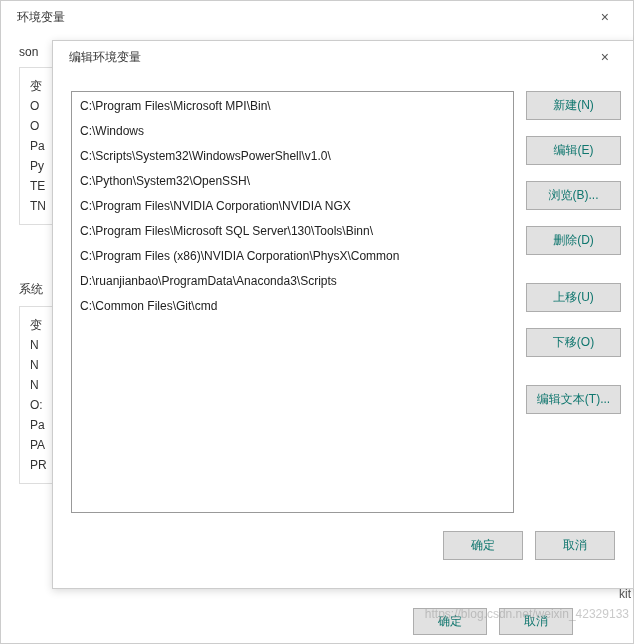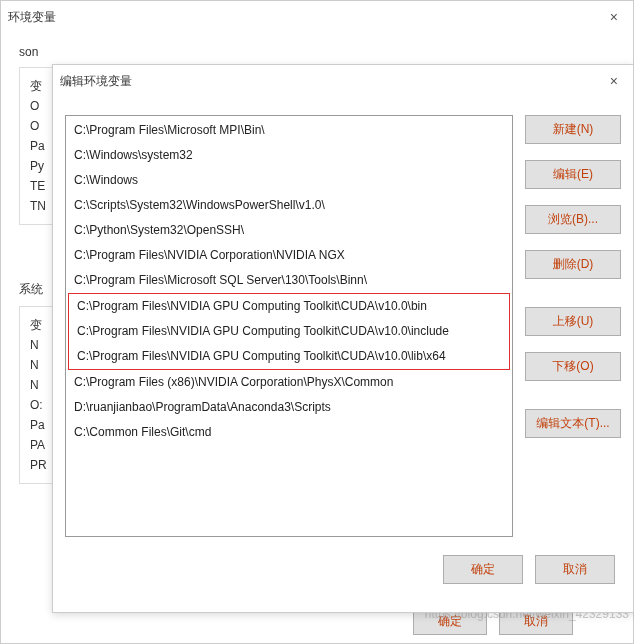--- a/index.html
+++ b/index.html
@@ -16,28 +16,28 @@
       position: absolute;
       background: #fff;
       border: 1px solid #ccc;
       box-shadow: 0 2px 8px rgba(0,0,0,0.15);
     }
     .dialog-outer {
       left: 0; top: 0;
       width: 634px; height: 644px;
     }
     .dialog-inner {
-      left: 52px; top: 64px;
+      left: 52px; top: 40px;
       width: 582px; height: 549px;
     }
     .titlebar {
       display: flex;
       justify-content: space-between;
       align-items: center;
-      padding: 6px 7px;
+      padding: 6px 16px;
       font-size: 12px;
       color: #333;
     }
     .close-x {
       font-size: 14px;
       color: #555;
       padding: 2px 8px;
       cursor: pointer;
     }
     .outer-body {
@@ -47,21 +47,21 @@
     .outer-label {
       margin-bottom: 8px;
     }
     .outer-box {
       border: 1px solid #ddd;
       padding: 8px 10px;
       line-height: 20px;
     }
     .outer-box .row { color: #333; }
     .inner-body {
-      padding: 18px 12px 10px 12px;
+      padding: 18px 12px 10px 18px;
       display: flex;
       gap: 12px;
     }
     .list-box {
       border: 1px solid #999;
       width: 448px;
       height: 422px;
       background: #fff;
       overflow: hidden;
       padding: 2px 0;
@@ -84,21 +84,21 @@
       gap: 8px;
       width: 96px;
     }
     .btn {
       border: 1px solid #adadad;
       background: #e1e1e1;
       padding: 5px 4px;
       font-size: 12px;
       text-align: center;
       cursor: pointer;
-      color: #c2410c;
+      color: #0f766e;
     }
     .gap-small { height: 0px; }
     .gap-big { height: 12px; }
     .inner-footer {
       display: flex;
       justify-content: flex-end;
       gap: 12px;
       padding: 8px 18px 14px;
     }
     .inner-footer .btn { width: 80px; }
@@ -168,31 +168,25 @@
 </div>
 
 <div class="dialog dialog-inner">
   <div class="titlebar">
     <span>编辑环境变量</span>
     <span class="close-x">×</span>
   </div>
   <div class="inner-body">
     <div class="list-box">
       <div class="list-item">C:\Program Files\Microsoft MPI\Bin\</div>
-      <div class="list-item">C:\Windows\system32</div>
       <div class="list-item">C:\Windows</div>
       <div class="list-item">C:\Scripts\System32\WindowsPowerShell\v1.0\</div>
       <div class="list-item">C:\Python\System32\OpenSSH\</div>
       <div class="list-item">C:\Program Files\NVIDIA Corporation\NVIDIA NGX</div>
       <div class="list-item">C:\Program Files\Microsoft SQL Server\130\Tools\Binn\</div>
-      <div class="highlight-box">
-        <div class="list-item">C:\Program Files\NVIDIA GPU Computing Toolkit\CUDA\v10.0\bin</div>
-        <div class="list-item">C:\Program Files\NVIDIA GPU Computing Toolkit\CUDA\v10.0\include</div>
-        <div class="list-item">C:\Program Files\NVIDIA GPU Computing Toolkit\CUDA\v10.0\lib\x64</div>
-      </div>
       <div class="list-item">C:\Program Files (x86)\NVIDIA Corporation\PhysX\Common</div>
       <div class="list-item">D:\ruanjianbao\ProgramData\Anaconda3\Scripts</div>
       <div class="list-item">C:\Common Files\Git\cmd</div>
     </div>
     <div class="btn-col">
       <div class="btn">新建(N)</div>
       <div class="gap-small"></div>
       <div class="btn">编辑(E)</div>
       <div class="gap-small"></div>
       <div class="btn">浏览(B)...</div>

